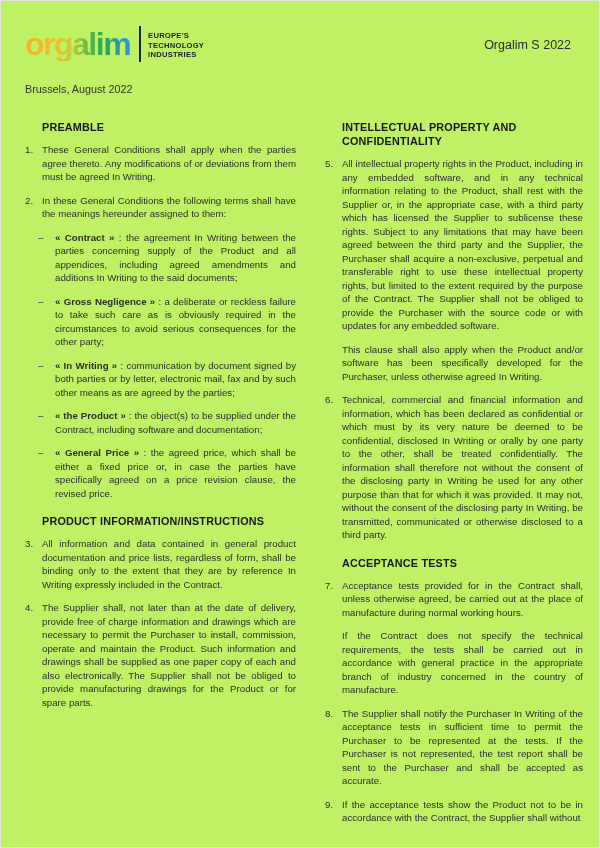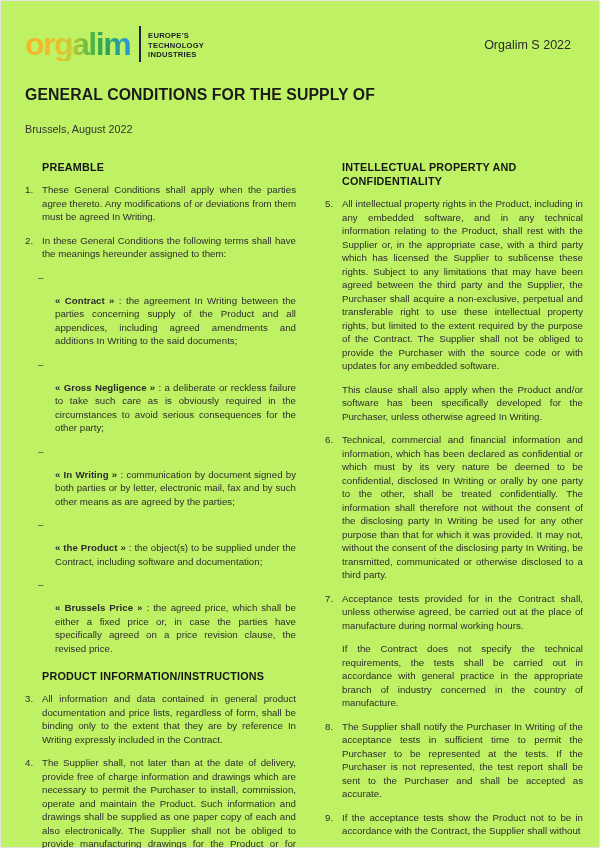--- a/index.html
+++ b/index.html
@@ -121,21 +121,21 @@
     display: flex;
     margin: 0 0 10px 13px;
   }
   .dash-marker {
     flex: none;
     width: 17px;
     font-size: 9.7px;
     line-height: 13.5px;
     color: #2d2d2d;
   }
-  .dash-text { flex: 1; min-width: 0; margin-top: 23px; }
+  .dash-text { flex: 1; min-width: 0; }
   .dash-term { font-weight: bold; }
 
   .cont-para { margin: 0 0 10px 17px; }
 </style>
 </head>
 <body>
 
 <div class="page">
 
   <div class="header-row">
@@ -145,21 +145,20 @@
       <span class="logo-tagline">
         <div>EUROPE'S</div>
         <div>TECHNOLOGY</div>
         <div>INDUSTRIES</div>
       </span>
     </div>
     <div class="doc-ref">Orgalim S 2022</div>
   </div>
 
   <h1 class="doc-title">
-    <div>GENERAL CONDITIONS FOR THE SUPPLY OF</div>
   </h1>
 
   <div class="doc-subtitle">Brussels, August 2022</div>
 
   <main class="columns">
     <div class="col col-left">
         <h3 class="sec-heading">PREAMBLE</h3>
         <div class="clause">
           <span class="clause-num">1.</span>
           <p class="clause-text">These General Conditions shall apply when the parties agree thereto. Any modifications of or deviations from them must be agreed In Writing.</p>
@@ -179,21 +178,21 @@
         <div class="dash-item">
           <span class="dash-marker">–</span>
           <p class="dash-text"><span class="dash-term">« In Writing »</span> : communication by document signed by both parties or by letter, electronic mail, fax and by such other means as are agreed by the parties;</p>
         </div>
         <div class="dash-item">
           <span class="dash-marker">–</span>
           <p class="dash-text"><span class="dash-term">« the Product »</span> : the object(s) to be supplied under the Contract, including software and documentation;</p>
         </div>
         <div class="dash-item">
           <span class="dash-marker">–</span>
-          <p class="dash-text"><span class="dash-term">« Brussels Price »</span> : the agreed price, which shall be either a fixed price or, in case the parties have specifically agreed on a price revision clause, the revised price.</p>
+          <p class="dash-text"><span class="dash-term">« General Price »</span> : the agreed price, which shall be either a fixed price or, in case the parties have specifically agreed on a price revision clause, the revised price.</p>
         </div>
         <h3 class="sec-heading">PRODUCT INFORMATION/INSTRUCTIONS</h3>
         <div class="clause">
           <span class="clause-num">3.</span>
           <p class="clause-text">All information and data contained in general product documentation and price lists, regardless of form, shall be binding only to the extent that they are by reference In Writing expressly included in the Contract.</p>
         </div>
         <div class="clause">
           <span class="clause-num">4.</span>
           <p class="clause-text">The Supplier shall, not later than at the date of delivery, provide free of charge information and drawings which are necessary to permit the Purchaser to install, commission, operate and maintain the Product. Such information and drawings shall be supplied as one paper copy of each and also electronically. The Supplier shall not be obliged to provide manufacturing drawings for the Product or for spare parts.</p>
         </div>
@@ -202,20 +201,21 @@
         <h3 class="sec-heading">INTELLECTUAL PROPERTY AND CONFIDENTIALITY</h3>
         <div class="clause">
           <span class="clause-num">5.</span>
           <p class="clause-text">All intellectual property rights in the Product, including in any embedded software, and in any technical information relating to the Product, shall rest with the Supplier or, in the appropriate case, with a third party which has licensed the Supplier to sublicense these rights. Subject to any limitations that may have been agreed between the third party and the Supplier, the Purchaser shall acquire a non-exclusive, perpetual and transferable right to use these intellectual property rights, but limited to the extent required by the purpose of the Contract. The Supplier shall not be obliged to provide the Purchaser with the source code or with updates for any embedded software.</p>
         </div>
         <p class="cont-para">This clause shall also apply when the Product and/or software has been specifically developed for the Purchaser, unless otherwise agreed In Writing.</p>
         <div class="clause">
           <span class="clause-num">6.</span>
           <p class="clause-text">Technical, commercial and financial information and information, which has been declared as confidential or which must by its very nature be deemed to be confidential, disclosed In Writing or orally by one party to the other, shall be treated confidentially. The information shall therefore not without the consent of the disclosing party In Writing be used for any other purpose than that for which it was provided. It may not, without the consent of the disclosing party In Writing, be transmitted, communicated or otherwise disclosed to a third party.</p>
         </div>
+        <h3 class="sec-heading">ACCEPTANCE TESTS</h3>
         <div class="clause">
           <span class="clause-num">7.</span>
           <p class="clause-text">Acceptance tests provided for in the Contract shall, unless otherwise agreed, be carried out at the place of manufacture during normal working hours.</p>
         </div>
         <p class="cont-para">If the Contract does not specify the technical requirements, the tests shall be carried out in accordance with general practice in the appropriate branch of industry concerned in the country of manufacture.</p>
         <div class="clause">
           <span class="clause-num">8.</span>
           <p class="clause-text">The Supplier shall notify the Purchaser In Writing of the acceptance tests in sufficient time to permit the Purchaser to be represented at the tests. If the Purchaser is not represented, the test report shall be sent to the Purchaser and shall be accepted as accurate.</p>
         </div>
         <div class="clause">

